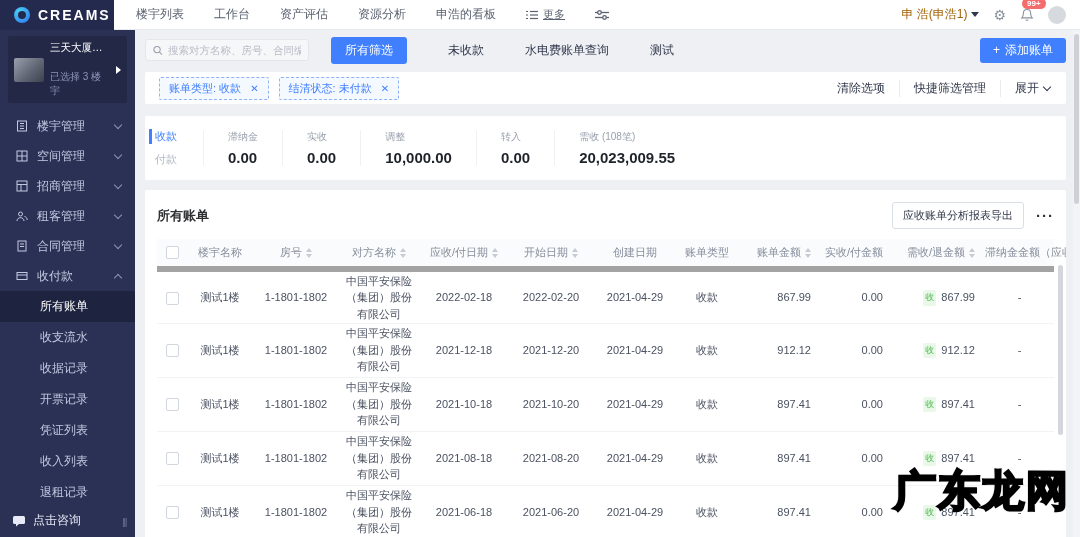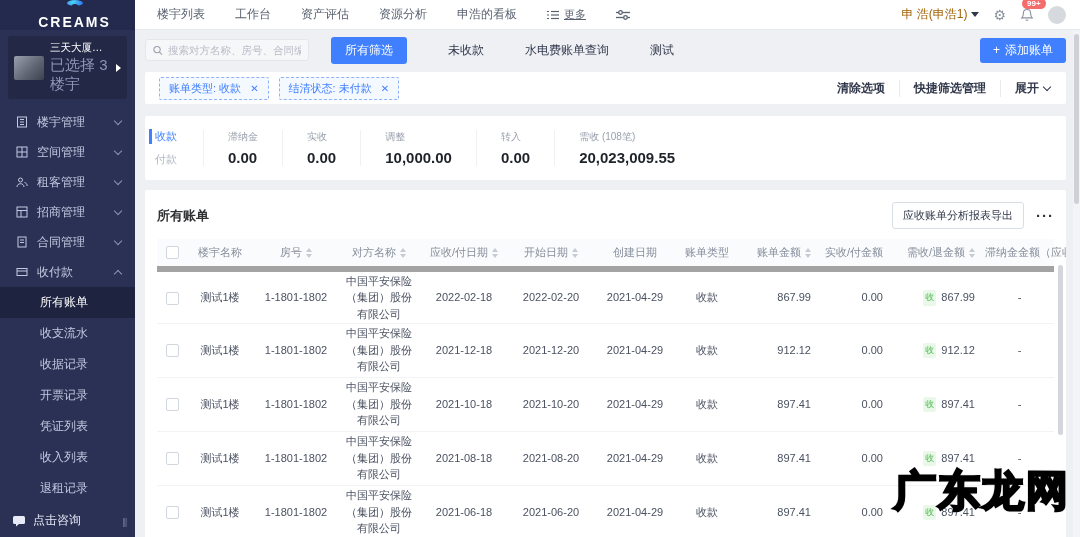--- a/index.html
+++ b/index.html
@@ -1,21 +1,21 @@
 <!DOCTYPE html>
 <html><head>
 <meta charset="utf-8">
 <style>
   * { margin:0; padding:0; box-sizing:border-box; }
   html,body { width:1080px; height:537px; overflow:hidden; }
   body { font-family:"Liberation Sans","DejaVu Sans",sans-serif; background:#eef0f4; position:relative; }
 
   
   .topbar { position:absolute; top:0; left:0; width:1080px; height:30px; display:flex; z-index:30; }
-  .logo-area { width:135px; height:30px; background:#242a4d; display:flex; align-items:center; padding-left:14px; gap:8px;flex-direction:column; }
+  .logo-area { width:114px; height:30px; background:#242a4d; display:flex; align-items:center; padding-left:14px; gap:8px; }
   .logo-ring { width:16px; height:16px; border-radius:50%; background:radial-gradient(circle at 35% 30%, #49d6f5, #2f6bf0); position:relative; }
   .logo-ring::after { content:""; position:absolute; left:4px; top:4px; width:8px; height:8px; border-radius:50%; background:#242a4d; }
   .brand-name { color:#fff; font-size:14px; font-weight:bold; letter-spacing:2px; }
   .topnav { flex:1; background:#fff; border-bottom:1px solid #e8eaee; display:flex; align-items:center; padding-left:22px; gap:30px; }
   .topnav-item { font-size:12px; color:#5a6270; cursor:pointer; white-space:nowrap; }
   .topnav-more { display:flex; align-items:center; gap:5px; font-size:11px; color:#5a6270;text-decoration:underline; }
   .icon-svg { display:inline-block; vertical-align:middle; }
   .topbar-right { background:#fff; border-bottom:1px solid #e8eaee; display:flex; align-items:center; gap:14px; padding:0 14px 0 0; }
   .user-name { font-size:12px; color:#a16207; display:flex; align-items:center; gap:4px; }
   .caret-down { width:0; height:0; border-left:4px solid transparent; border-right:4px solid transparent; border-top:5px solid #303748; display:inline-block; }
@@ -23,21 +23,21 @@
   .bell-wrap { position:relative; }
   .badge { position:absolute; top:-8px; left:2px; background:#f56c6c; color:#fff; font-size:8px; padding:1px 5px; border-radius:8px; font-weight:bold; }
   .avatar { width:18px; height:18px; border-radius:50%; background:#d6d9de; }
 
   
   .sidebar { position:absolute; top:30px; left:0; width:135px; height:507px; background:#2b3154; color:#c3c9e2; z-index:20; }
   .building-selector { margin:6px 8px 8px; background:#222845; border-radius:3px; padding:5px 6px; display:flex; align-items:center; gap:6px; position:relative; }
   .building-thumb { width:30px; height:24px; border-radius:2px; background:linear-gradient(135deg,#9aa0ad,#5d6370 60%,#3c4250); flex-shrink:0; }
   .building-texts { flex:1; min-width:0; }
   .building-title { color:#fff; font-size:10.5px; white-space:nowrap; overflow:hidden; text-overflow:ellipsis; }
-  .building-sub { color:#8d94b8; font-size:15px; margin-top:1px; }
+  .building-sub { color:#8d94b8; font-size:10px; margin-top:15px; }
   .building-arrow { width:0; height:0; border-top:4px solid transparent; border-bottom:4px solid transparent; border-left:5px solid #fff; }
   .menu-item { height:30px; display:flex; align-items:center; padding:0 14px 0 16px; gap:9px; font-size:12px; cursor:pointer; }
   .menu-item .mi-label { flex:1; }
   .chev { width:6px; height:6px; border-right:1.5px solid #8d94b8; border-bottom:1.5px solid #8d94b8; transform:rotate(45deg); margin-top:-3px; }
   .chev.up { transform:rotate(-135deg); margin-top:3px; }
   .submenu-item { height:31px; display:flex; align-items:center; padding-left:40px; font-size:12px; color:#c3c9e2; cursor:pointer; }
   .submenu-item.active { background:#1e2440; color:#fff; }
   .consult-bar { position:absolute; bottom:8px; left:0; width:100%; padding-left:12px; display:flex; align-items:center; gap:7px; font-size:12px; color:#e8ebf7; }
   .collapse-corner { position:absolute; bottom:8px; right:8px; color:#7d85a8; font-size:10px; }
 
@@ -51,21 +51,21 @@
   .quick-tabs { display:flex; align-items:center; gap:41px; margin-left:22px; }
   .quick-tab { font-size:12px; color:#30374a; cursor:pointer; white-space:nowrap; }
   .quick-tab.active { background:#4080ff; color:#fff; border-radius:3px; padding:5px 14px; }
   .add-btn { margin-left:auto; background:#4080ff; color:#fff; border:none; border-radius:3px; height:25px; padding:0 13px; font-size:12px; cursor:pointer; font-family:inherit; display:flex; align-items:center; gap:5px; }
 
   .card { background:#fff; border-radius:2px; }
   .filter-card { height:32px; display:flex; align-items:center; padding:0 14px; }
   .chip { border:1px dashed #8fb3f7; background:#f4f8ff; color:#4080ff; font-size:11px; padding:3px 9px; border-radius:2px; margin-right:10px; display:flex; align-items:center; gap:9px; cursor:default; }
   .chip-x { font-size:10px; cursor:pointer; color:#4080ff; }
   .filter-actions { margin-left:auto; display:flex; align-items:center; font-size:12px; color:#30374a; }
-  .filter-action { padding:0 14px; cursor:pointer; border-right:1px solid #e8eaee; white-space:nowrap;font-weight:bold; }
+  .filter-action { padding:0 14px; cursor:pointer; border-right:1px solid #e8eaee; white-space:nowrap; }
   .filter-action:last-child { border-right:none; padding-right:2px; display:flex; align-items:center; gap:5px; }
   .chev-dark { width:6px; height:6px; border-right:1.5px solid #30374a; border-bottom:1.5px solid #30374a; transform:rotate(45deg); margin-top:-3px; }
 
   .summary-card { margin-top:12px; height:64px; display:flex; align-items:center; }
   .sum-tabs { width:58px; padding-left:0; display:flex; flex-direction:column; gap:8px; }
   .sum-tab { font-size:11px; padding-left:10px; position:relative; cursor:pointer; }
   .sum-tab.active { color:#4080ff; }
   .sum-tab.active::before { content:""; position:absolute; left:4px; top:0; bottom:0; width:3px; background:#4080ff; }
   .sum-tab.inactive { color:#b3b9c4; }
   .stats { display:flex; flex:1; }
@@ -176,34 +176,34 @@
     <svg class="icon-svg" width="12" height="12" viewBox="0 0 12 12">
         <rect x="1" y="1" width="10" height="10" fill="none" stroke="#c3c9e2"></rect>
         <line x1="6" y1="1" x2="6" y2="11" stroke="#c3c9e2"></line>
         <line x1="1" y1="6" x2="11" y2="6" stroke="#c3c9e2"></line>
       </svg>
     <span class="mi-label">空间管理</span>
     <span class="chev"></span>
   </div>
   <div class="menu-item">
     <svg class="icon-svg" width="12" height="12" viewBox="0 0 12 12">
+        <rect x="1" y="1" width="10" height="10" fill="none" stroke="#c3c9e2"></rect>
+        <line x1="1" y1="4.5" x2="11" y2="4.5" stroke="#c3c9e2"></line>
+        <line x1="5" y1="4.5" x2="5" y2="11" stroke="#c3c9e2"></line>
+      </svg>
+    <span class="mi-label">招商管理</span>
+    <span class="chev"></span>
+  </div>
+  <div class="menu-item">
+    <svg class="icon-svg" width="12" height="12" viewBox="0 0 12 12">
         <circle cx="4.5" cy="4" r="2" fill="none" stroke="#c3c9e2"></circle>
         <path d="M1 11c0-2 1.6-3.3 3.5-3.3S8 9 8 11" fill="none" stroke="#c3c9e2"></path>
         <path d="M8.5 6.5c1.5.2 2.7 1.6 2.7 3.5" fill="none" stroke="#c3c9e2"></path>
       </svg>
     <span class="mi-label">租客管理</span>
-    <span class="chev"></span>
-  </div>
-  <div class="menu-item">
-    <svg class="icon-svg" width="12" height="12" viewBox="0 0 12 12">
-        <rect x="1" y="1" width="10" height="10" fill="none" stroke="#c3c9e2"></rect>
-        <line x1="1" y1="4.5" x2="11" y2="4.5" stroke="#c3c9e2"></line>
-        <line x1="5" y1="4.5" x2="5" y2="11" stroke="#c3c9e2"></line>
-      </svg>
-    <span class="mi-label">招商管理</span>
     <span class="chev"></span>
   </div>
   <div class="menu-item">
     <svg class="icon-svg" width="12" height="12" viewBox="0 0 12 12">
         <rect x="2" y="1" width="8" height="10" fill="none" stroke="#c3c9e2"></rect>
         <line x1="4" y1="4" x2="8" y2="4" stroke="#c3c9e2"></line>
         <line x1="4" y1="6.5" x2="8" y2="6.5" stroke="#c3c9e2"></line>
       </svg>
     <span class="mi-label">合同管理</span>
     <span class="chev"></span>

